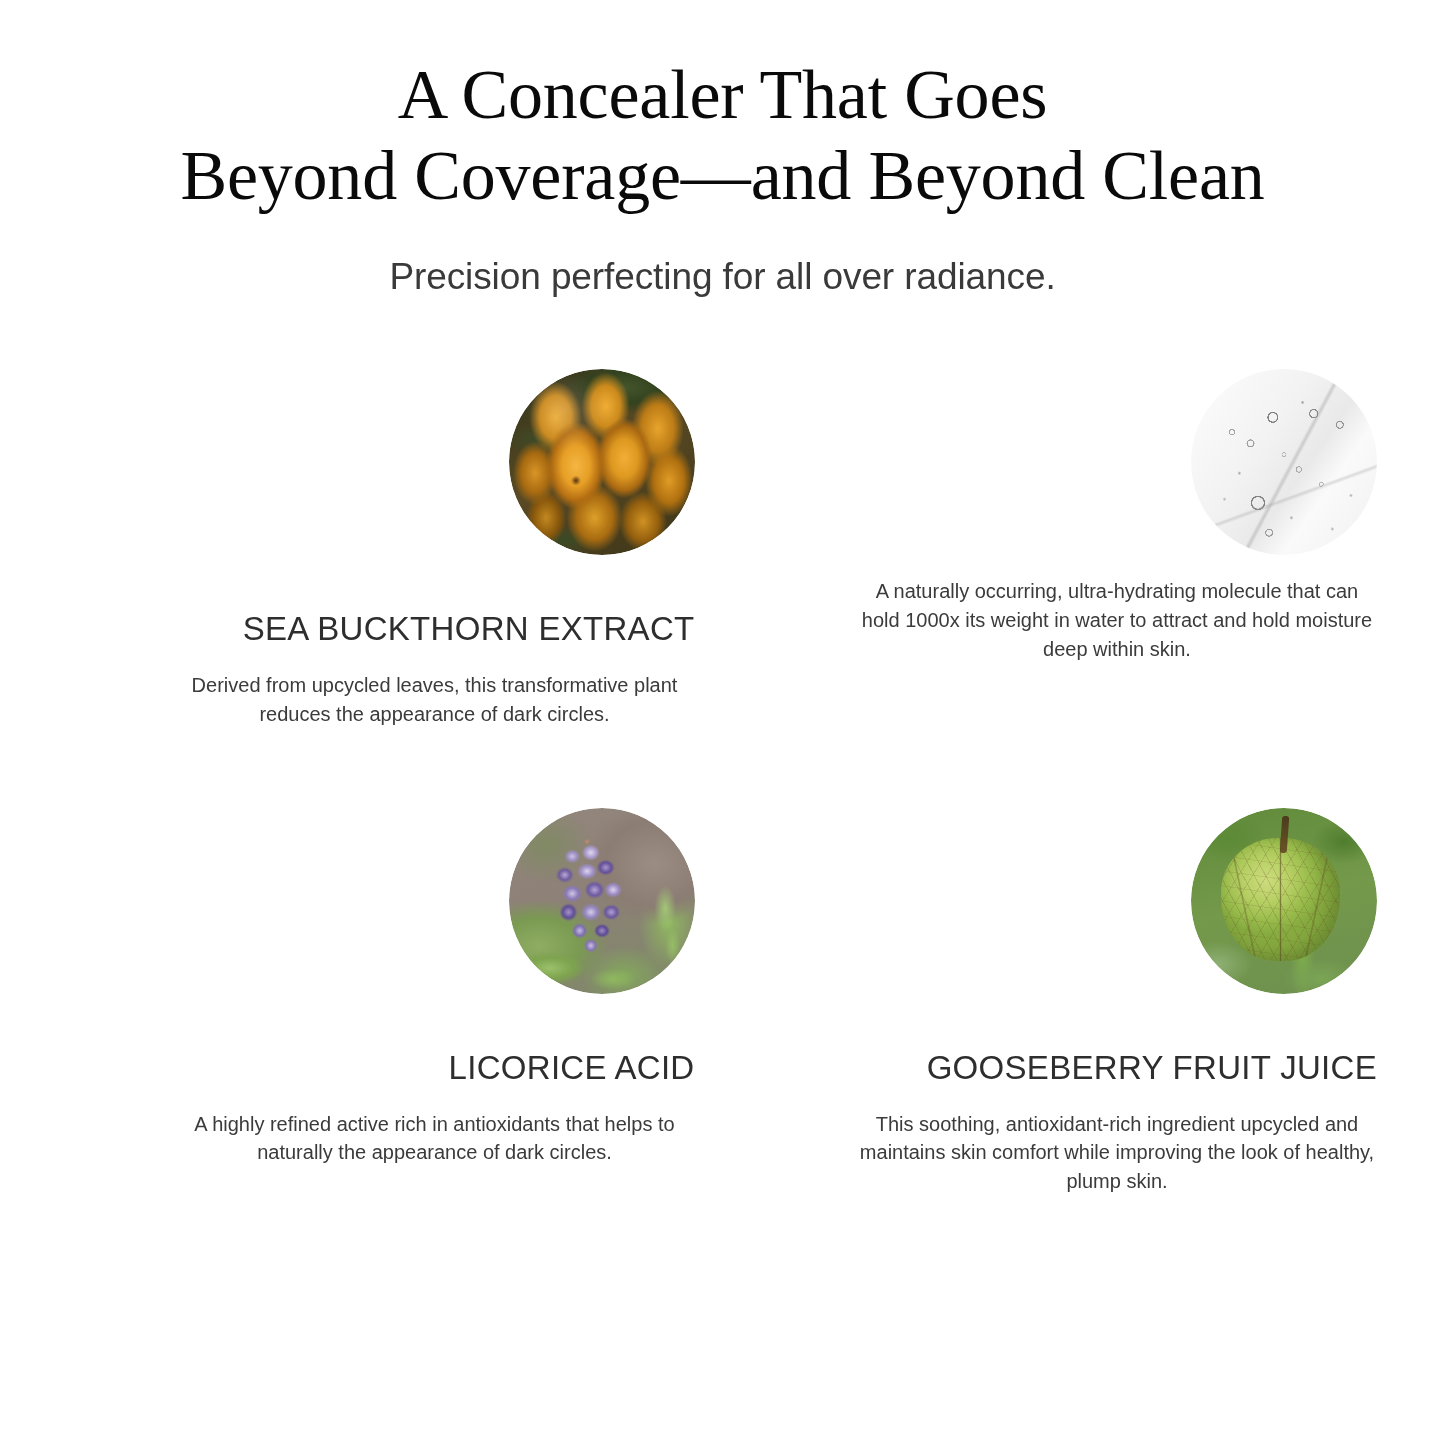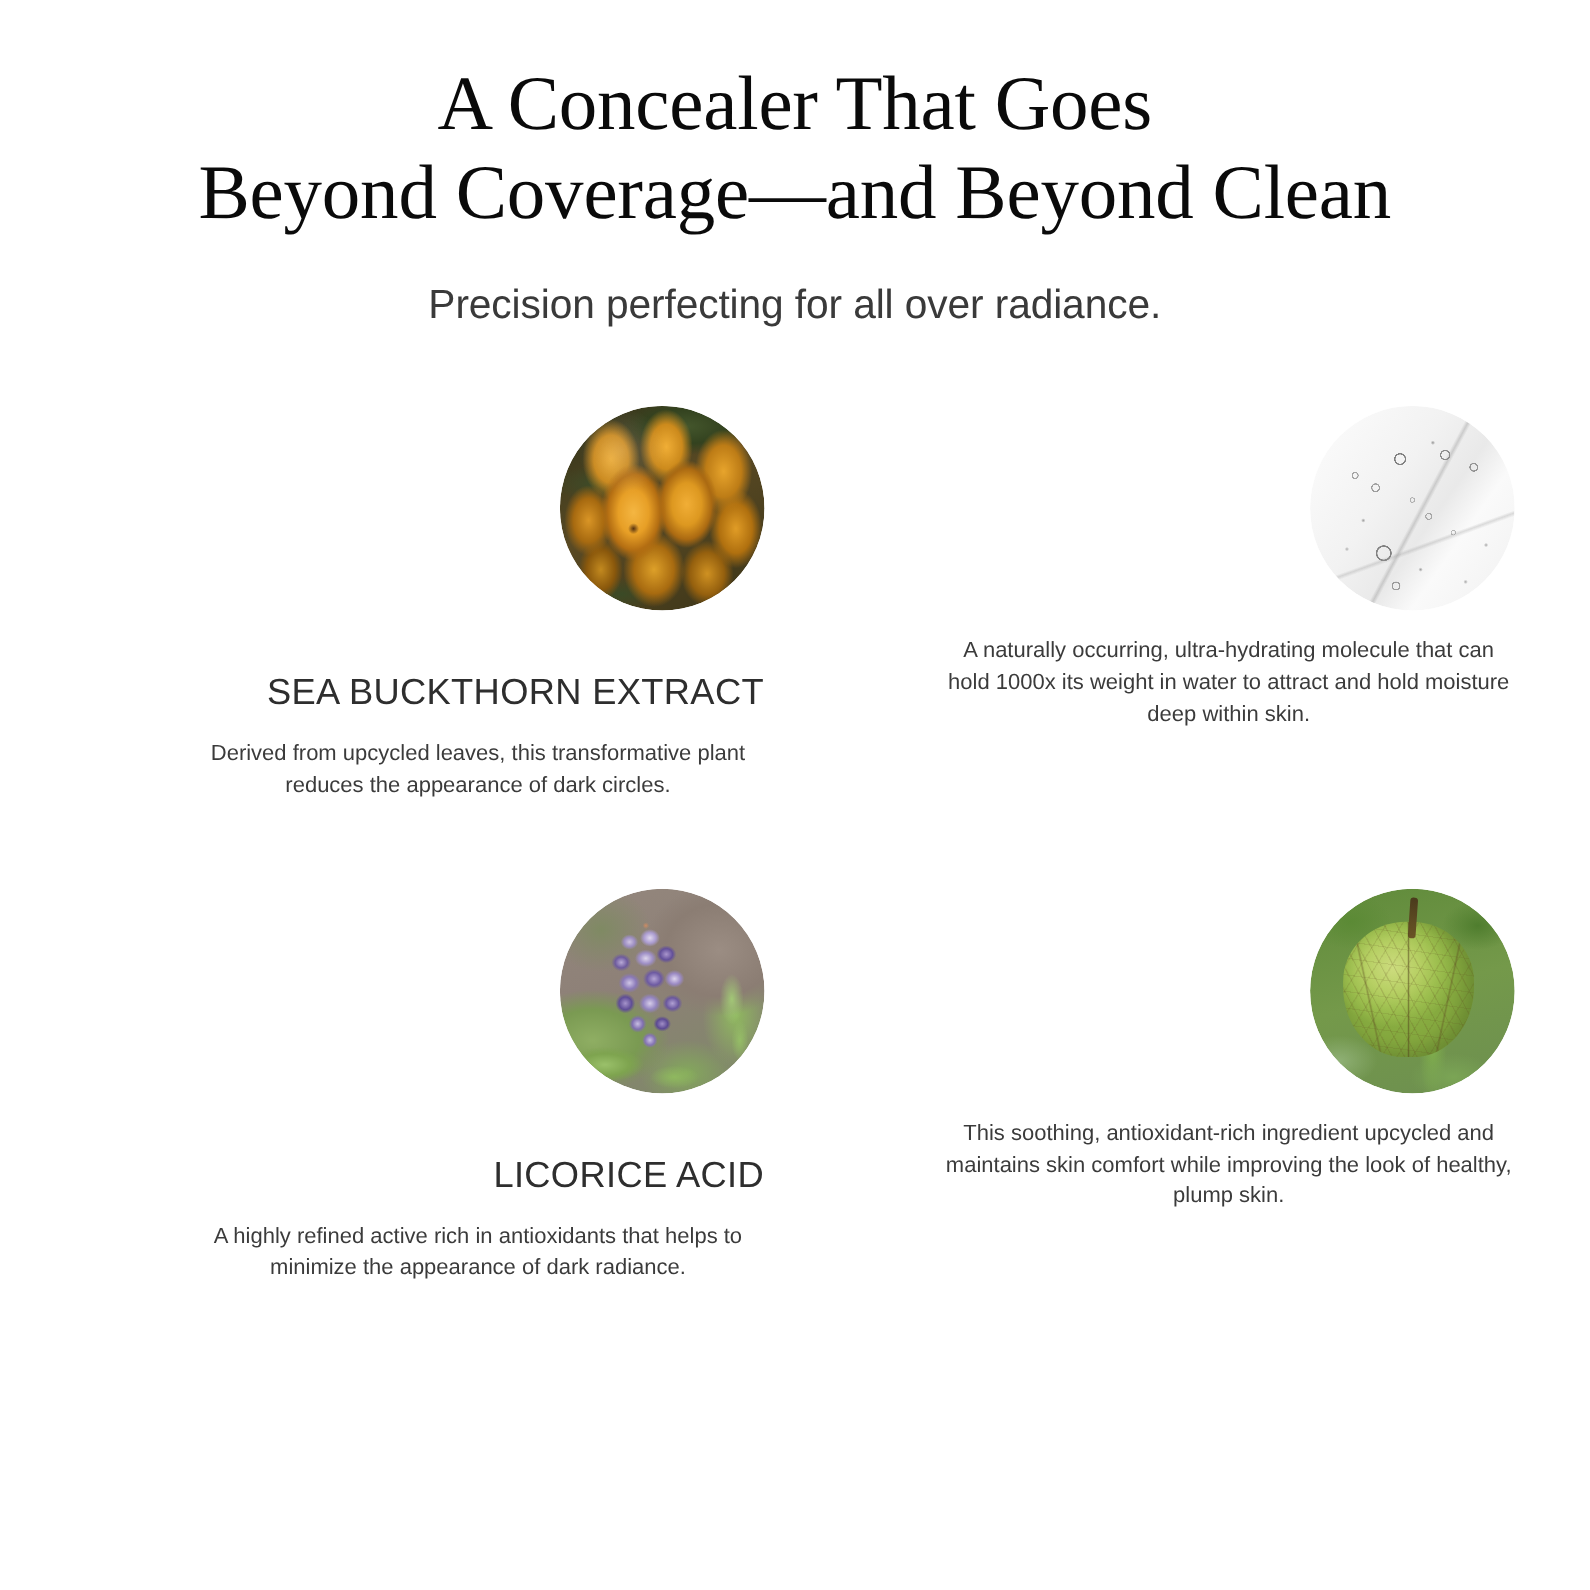--- a/index.html
+++ b/index.html
@@ -293,26 +293,27 @@
         <div class="thumb img-ha"></div>
       </div>
       <div class="card-body">A naturally occurring, ultra-hydrating molecule that can hold 1000x its weight in water to attract and hold moisture deep within skin.</div>
     </div>
 
     <div class="card card-row2">
       <div class="thumb-wrap">
         <div class="thumb img-licorice"></div>
       </div>
       <div class="card-title">LICORICE ACID</div>
-      <div class="card-body">A highly refined active rich in antioxidants that helps to minimize the appearance of dark radiance.</div>
+      <div class="card-body">A highly refined active rich in antioxidants that helps to naturally the appearance of dark circles.</div>
     </div>
 
     <div class="card card-row2">
       <div class="thumb-wrap">
         <div class="thumb img-gooseberry">
           <span class="stem"></span>
         </div>
       </div>
+      <div class="card-title">GOOSEBERRY FRUIT JUICE</div>
       <div class="card-body">This soothing, antioxidant-rich ingredient upcycled and maintains skin comfort while improving the look of healthy, plump skin.</div>
     </div>
 
   </div>
 </div>
 
 </body></html>

